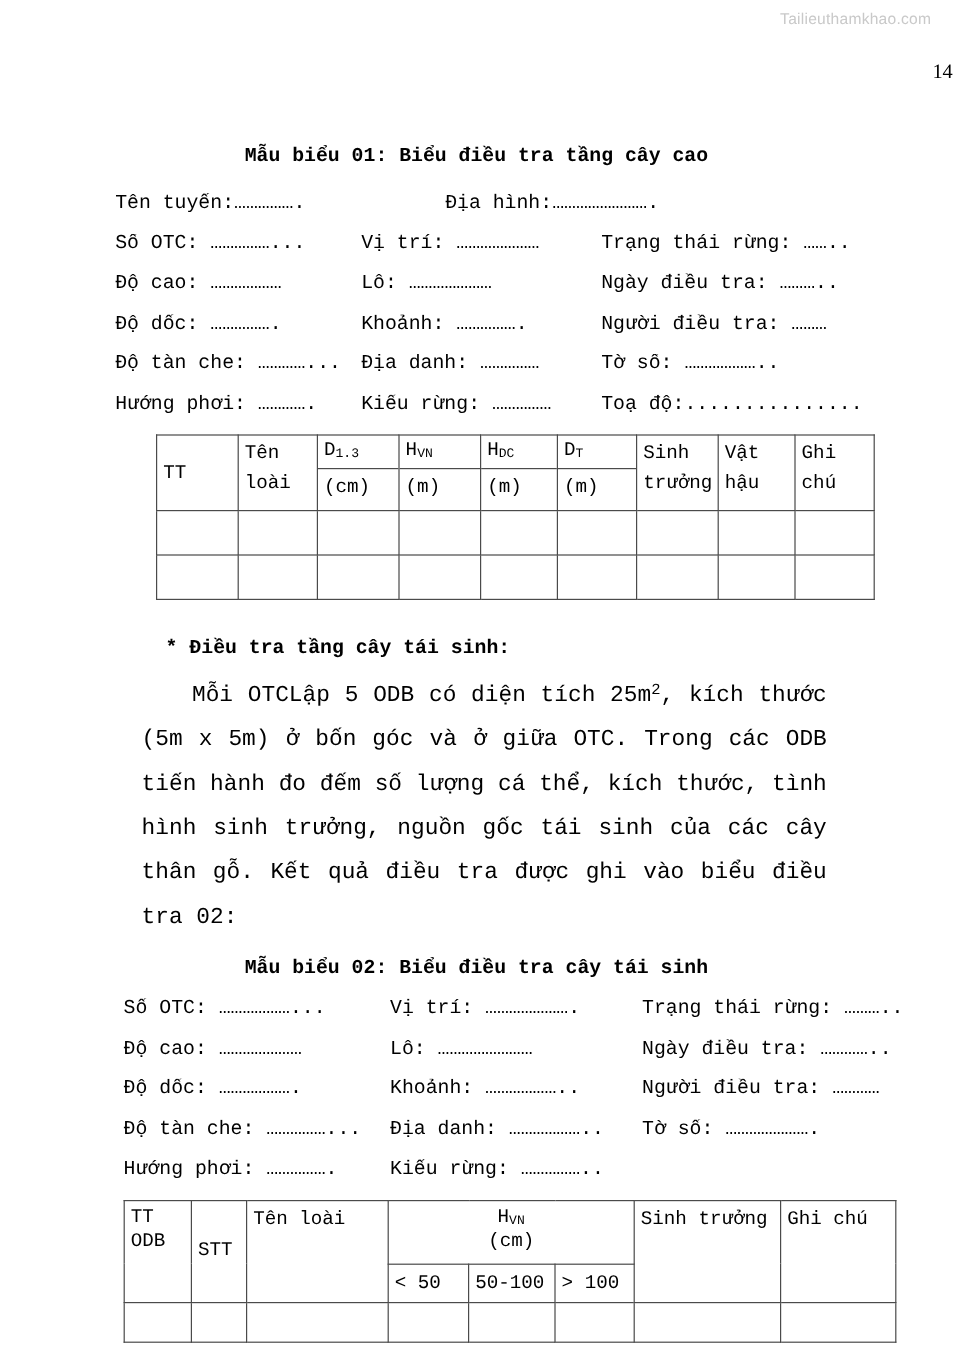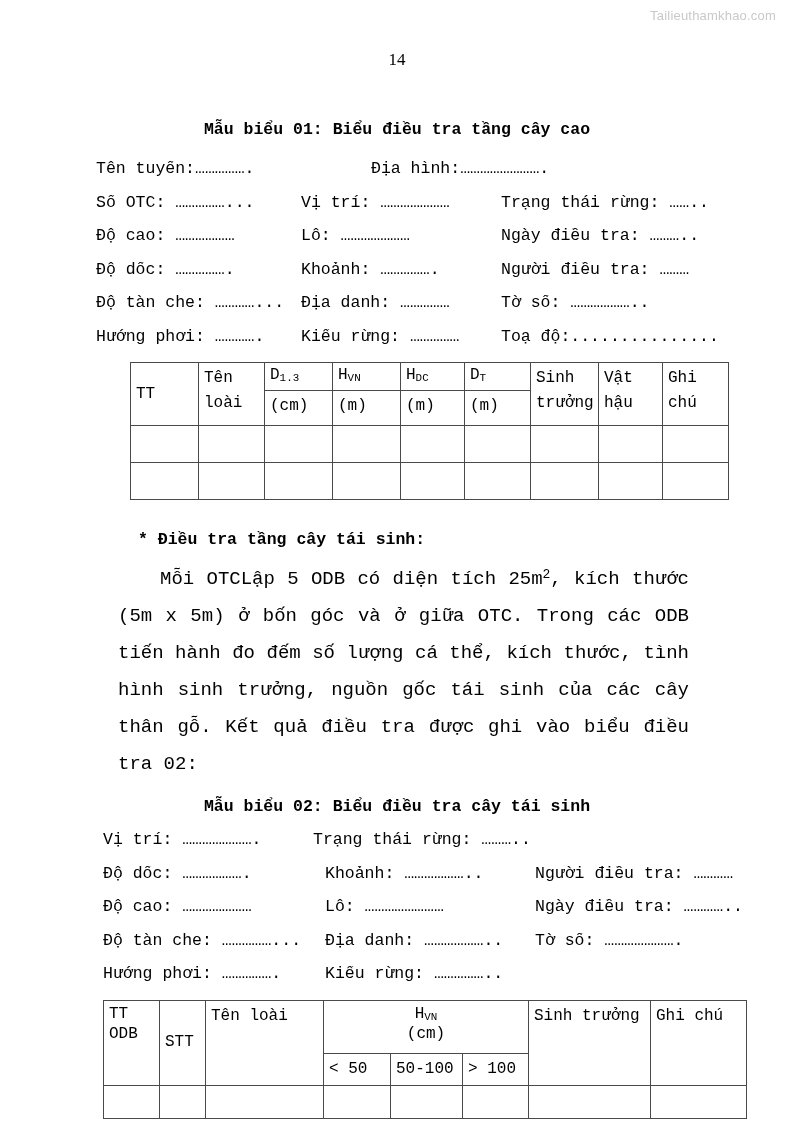--- a/index.html
+++ b/index.html
@@ -32,21 +32,21 @@
     color: #c9c9c9;
     letter-spacing: 0.2px;
     white-space: nowrap;
   }
 
   .page-number {
     position: absolute;
     top: 50px;
     left: 0;
     width: 794px;
-    text-align: center;
+    text-align: right;
     font-size: 17px;
   }
 
   .content {
     position: absolute;
     top: 120px;
     left: 0;
     width: 794px;
     font-family: Liberation Mono, monospace;
   }
@@ -292,34 +292,35 @@
 
     <div class="section-head">* Điều tra tầng cây tái sinh:</div>
 
     <div class="para"><span>Mỗi OTCLập 5 ODB có diện tích 25m</span><sup>2</sup><span>, kích thước (5m x 5m) ở bốn góc và ở giữa OTC. Trong các ODB tiến hành đo đếm số lượng cá thể, kích thước, tình hình sinh trưởng, nguồn gốc tái sinh của các cây thân gỗ. Kết quả điều tra được ghi vào biểu điều tra 02:</span></div>
 
     <div class="form-title-2">Mẫu biểu 02: Biểu điều tra cây tái sinh</div>
 
     <div class="form-block fb2">
 
       <div class="form-row">
+        <span class="cell c1"><span>Số OTC: </span><span>………………...</span></span>
         <span class="cell c2"><span>Vị trí: </span><span>………………….</span></span>
         <span class="cell c3"><span>Trạng thái rừng: </span><span>………..</span></span>
+      </div>
+
+      <div class="form-row">
+        <span class="cell c1"><span>Độ cao: </span><span>…………………</span></span>
+        <span class="cell c2"><span>Lô: </span><span>……………………</span></span>
+        <span class="cell c3"><span>Ngày điều tra: </span><span>…………..</span></span>
       </div>
 
       <div class="form-row">
         <span class="cell c1"><span>Độ dốc: </span><span>……………….</span></span>
         <span class="cell c2"><span>Khoảnh: </span><span>………………..</span></span>
         <span class="cell c3"><span>Người điều tra: </span><span>…………</span></span>
-      </div>
-
-      <div class="form-row">
-        <span class="cell c1"><span>Độ cao: </span><span>…………………</span></span>
-        <span class="cell c2"><span>Lô: </span><span>……………………</span></span>
-        <span class="cell c3"><span>Ngày điều tra: </span><span>…………..</span></span>
       </div>
 
       <div class="form-row">
         <span class="cell c1"><span>Độ tàn che: </span><span>……………...</span></span>
         <span class="cell c2"><span>Địa danh: </span><span>………………..</span></span>
         <span class="cell c3"><span>Tờ số: </span><span>………………….</span></span>
       </div>
 
       <div class="form-row">
         <span class="cell c1"><span>Hướng phơi: </span><span>…………….</span></span>

